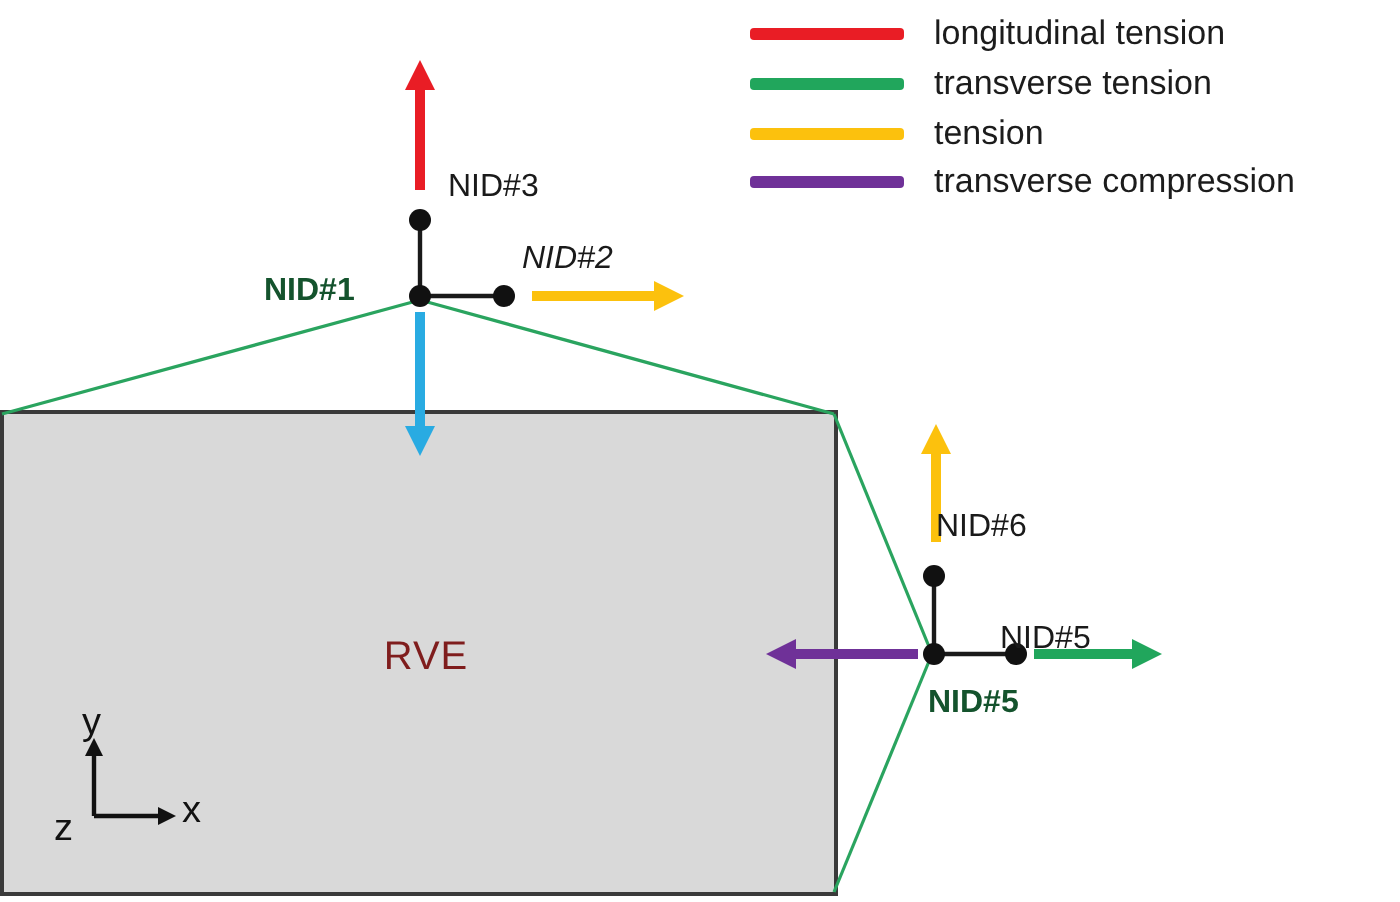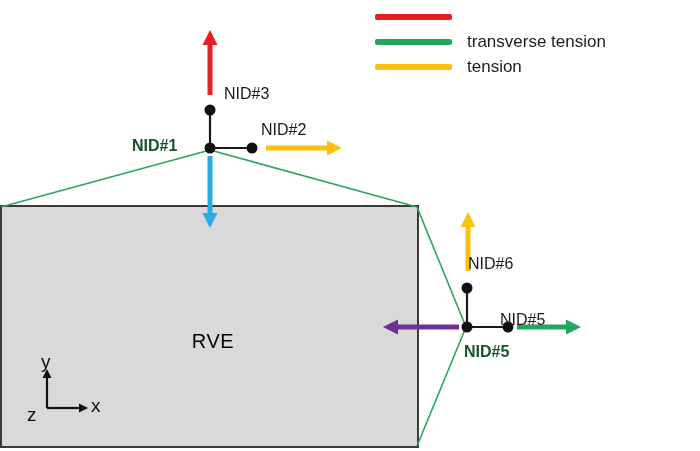--- a/index.html
+++ b/index.html
@@ -42,25 +42,25 @@
     line-height: 20px;
     white-space: nowrap;
   }
   .label--red {
     color: #14532d;
     font-weight: 700;
   }
   .rve-label {
     position: absolute;
     left: 213px;
-    top: 341px;
+    top: 329px;
     transform: translate(-50%, -50%);
     font-size: 20px;
     letter-spacing: 0.5px;
-    color: #000000;
+    color: #7f1d1d;
     z-index: 3;
   }
   .axis-label {
     position: absolute;
     z-index: 3;
     color: #111111;
     font-size: 19px;
     line-height: 19px;
   }
   .axis-label--y { left: 41px; top: 352px; }
@@ -165,39 +165,46 @@
     </g>
   </svg>
 
   <div class="rve-label">RVE</div>
 
   <div class="axis-label axis-label--y">y</div>
   <div class="axis-label axis-label--x">x</div>
   <div class="axis-label axis-label--z">z</div>
 
   <div class="label label--red" style="left:132px; top:136px;">NID#1</div>
-  <div class="label" style="left:261px; top:120px;">NID#2</div>
+  <div class="label" style="left:261px; top:120px;font-style:italic;">NID#2</div>
   <div class="label" style="left:224px; top:84px;">NID#3</div>
   <div class="label label--red" style="left:464px; top:342px;">NID#5</div>
   <div class="label" style="left:500px; top:310px;">NID#5</div>
   <div class="label" style="left:468px; top:254px;">NID#6</div>
 
   <div class="legend">
     <div class="legend-row">
       <svg class="legend-swatch" viewBox="0 0 77 6">
           <rect x="0" y="0" width="77" height="6" rx="2" fill="#e91d25"></rect>
         </svg>
+      <span class="legend-text">longitudinal tension</span>
     </div>
     <div class="legend-row">
       <svg class="legend-swatch" viewBox="0 0 77 6">
           <rect x="0" y="0" width="77" height="6" rx="2" fill="#21a65c"></rect>
         </svg>
       <span class="legend-text">transverse tension</span>
     </div>
     <div class="legend-row">
       <svg class="legend-swatch" viewBox="0 0 77 6">
           <rect x="0" y="0" width="77" height="6" rx="2" fill="#fcc10d"></rect>
         </svg>
       <span class="legend-text">tension</span>
     </div>
+    <div class="legend-row">
+      <svg class="legend-swatch" viewBox="0 0 77 6">
+          <rect x="0" y="0" width="77" height="6" rx="2" fill="#6f3198"></rect>
+        </svg>
+      <span class="legend-text">transverse compression</span>
+    </div>
   </div>
 
 </div>
 
 </body></html>

